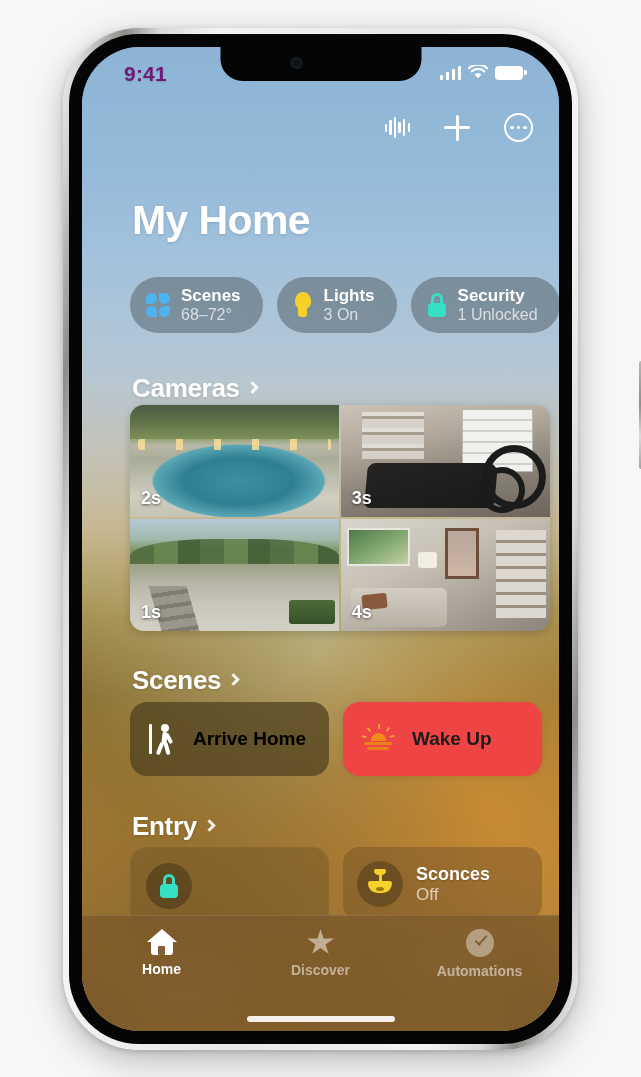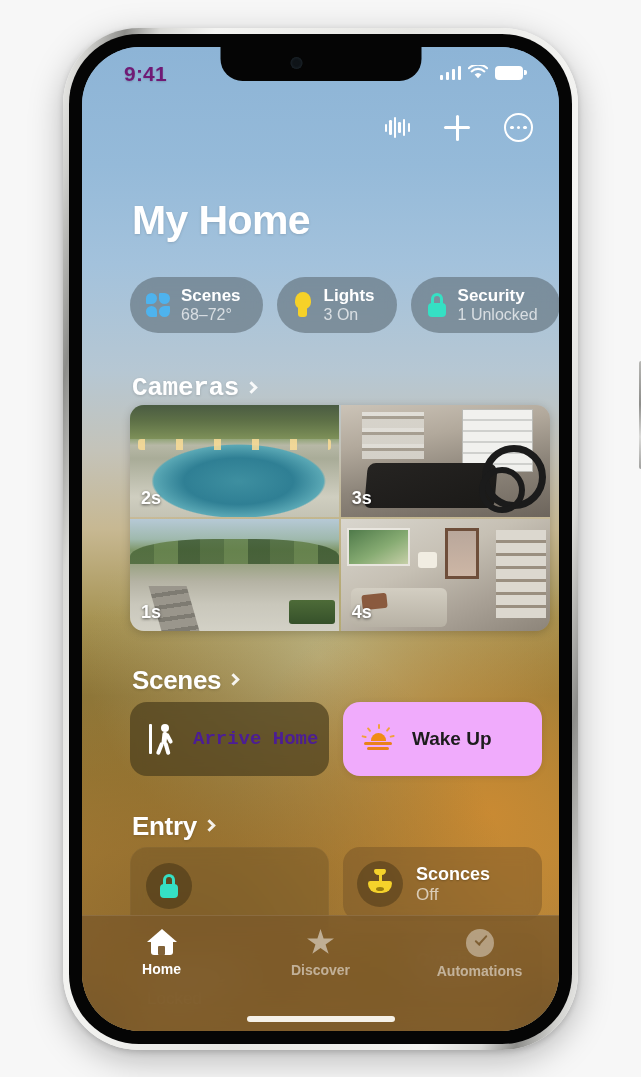--- a/index.html
+++ b/index.html
@@ -228,21 +228,21 @@
     text-shadow: 0 1px 3px rgba(0,0,0,0.16);
   }
   .chev {
     display: inline-block; width: 9px; height: 9px;
     border-right: 3.2px solid rgba(255,255,255,0.9);
     border-top: 3.2px solid rgba(255,255,255,0.9);
     transform: rotate(45deg);
     margin-bottom: 2px;
   }
 
-  #cameras-head { top: 326px; font-family: Liberation Mono, monospace; }
+  #cameras-head { top: 326px; }
   #scenes-head  { top: 618px; }
   #entry-head   { top: 764px; justify-content: center; }
 
   
   #camera-grid {
     position: absolute; left: 48px; top: 358px;
     width: 420px; height: 226px;
     border-radius: 14px; overflow: hidden;
     display: grid;
     grid-template-columns: 1fr 1fr;
@@ -366,25 +366,25 @@
     width: 199px; height: 74px;
     border-radius: 17px;
     display: flex; align-items: center;
     padding-left: 19px; gap: 18px;
   }
   #scene-arrive {
     background: rgba(74,61,28,0.70);
     backdrop-filter: blur(8px);
   }
   #scene-wake {
-    background: #f0abfc;
+    background: #ef4444;
     box-shadow: 0 1px 6px rgba(0,0,0,0.10);
   }
   .scene-label { font-size: 19px; font-weight: bold; }
-  #scene-arrive .scene-label { color: #4c1d95; font-family: Liberation Mono, monospace; }
+  #scene-arrive .scene-label { color: #000000; }
   #scene-wake .scene-label { color: #1c1c1c; }
 
   
   .icon-walk { position: relative; width: 26px; height: 32px; flex: 0 0 auto; }
   .icon-walk .w-bar { position: absolute; left: 0; top: 1px; width: 3px; height: 30px; background:#fff; border-radius:1px; }
   .icon-walk .w-head { position: absolute; left: 12px; top: 1px; width: 8px; height: 8px; border-radius: 50%; background: #fff; }
   .icon-walk .w-body { position: absolute; left: 13px; top: 9px; width: 5px; height: 12px; background:#fff; border-radius:2px; transform: rotate(6deg); }
   .icon-walk .w-leg1 { position: absolute; left: 9px; top: 19px; width: 4px; height: 13px; background:#fff; border-radius:2px; transform: rotate(22deg); }
   .icon-walk .w-leg2 { position: absolute; left: 16px; top: 19px; width: 4px; height: 13px; background:#fff; border-radius:2px; transform: rotate(-16deg); }
   .icon-walk .w-arm { position: absolute; left: 18px; top: 10px; width: 4px; height: 11px; background:#fff; border-radius:2px; transform: rotate(-28deg); }

